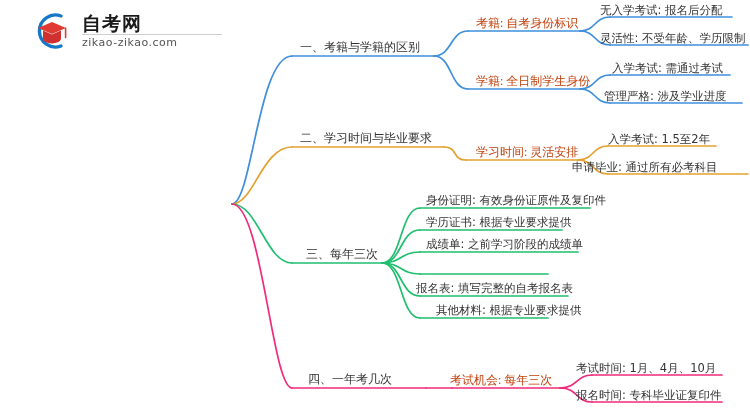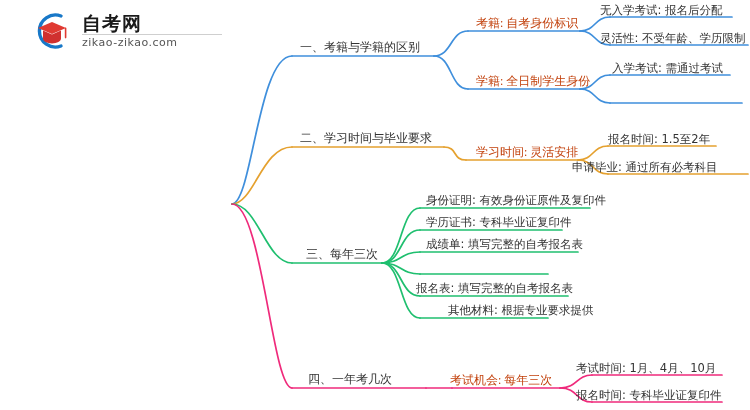--- a/index.html
+++ b/index.html
@@ -172,31 +172,32 @@
     </g>
   </svg>
 
 
   <div class="node branch-label" style="left:300px; top:41px;">一、考籍与学籍的区别</div>
   <div class="node sub-label" style="left:476px; top:17px;">考籍: 自考身份标识</div>
   <div class="node sub-label" style="left:476px; top:75px;">学籍: 全日制学生身份</div>
   <div class="node leaf-label" style="left:600px; top:4px;">无入学考试: 报名后分配</div>
   <div class="node leaf-label" style="left:600px; top:32px;">灵活性: 不受年龄、学历限制</div>
   <div class="node leaf-label" style="left:612px; top:62px;">入学考试: 需通过考试</div>
+  <div class="node leaf-label" style="left:604px; top:90px;">管理严格: 涉及学业进度</div>
 
   <div class="node branch-label" style="left:300px; top:132px;">二、学习时间与毕业要求</div>
   <div class="node sub-label" style="left:476px; top:146px;">学习时间: 灵活安排</div>
-  <div class="node leaf-label" style="left:608px; top:133px;">报名时间: 1.5至2年</div>
+  <div class="node leaf-label" style="left:608px; top:133px;">入学考试: 1.5至2年</div>
   <div class="node leaf-label" style="left:572px; top:161px;">申请毕业: 通过所有必考科目</div>
 
   <div class="node branch-label" style="left:306px; top:248px;">三、每年三次</div>
   <div class="node leaf-label" style="left:426px; top:194px;">身份证明: 有效身份证原件及复印件</div>
-  <div class="node leaf-label" style="left:426px; top:216px;">学历证书: 专科毕业证复印件</div>
-  <div class="node leaf-label" style="left:426px; top:238px;">成绩单: 填写完整的自考报名表</div>
+  <div class="node leaf-label" style="left:426px; top:216px;">学历证书: 根据专业要求提供</div>
+  <div class="node leaf-label" style="left:426px; top:238px;">成绩单: 之前学习阶段的成绩单</div>
   <div class="node leaf-label" style="left:416px; top:282px;">报名表: 填写完整的自考报名表</div>
-  <div class="node leaf-label" style="left:448px; top:304px;">其他材料: 根据专业要求提供</div>
+  <div class="node leaf-label" style="left:436px; top:304px;">其他材料: 根据专业要求提供</div>
 
   <div class="node branch-label" style="left:308px; top:373px;">四、一年考几次</div>
   <div class="node sub-label" style="left:450px; top:374px;">考试机会: 每年三次</div>
   <div class="node leaf-label" style="left:576px; top:362px;">考试时间: 1月、4月、10月</div>
   <div class="node leaf-label" style="left:576px; top:389px;">报名时间: 专科毕业证复印件</div>
 
 </div>
 
 </body></html>

